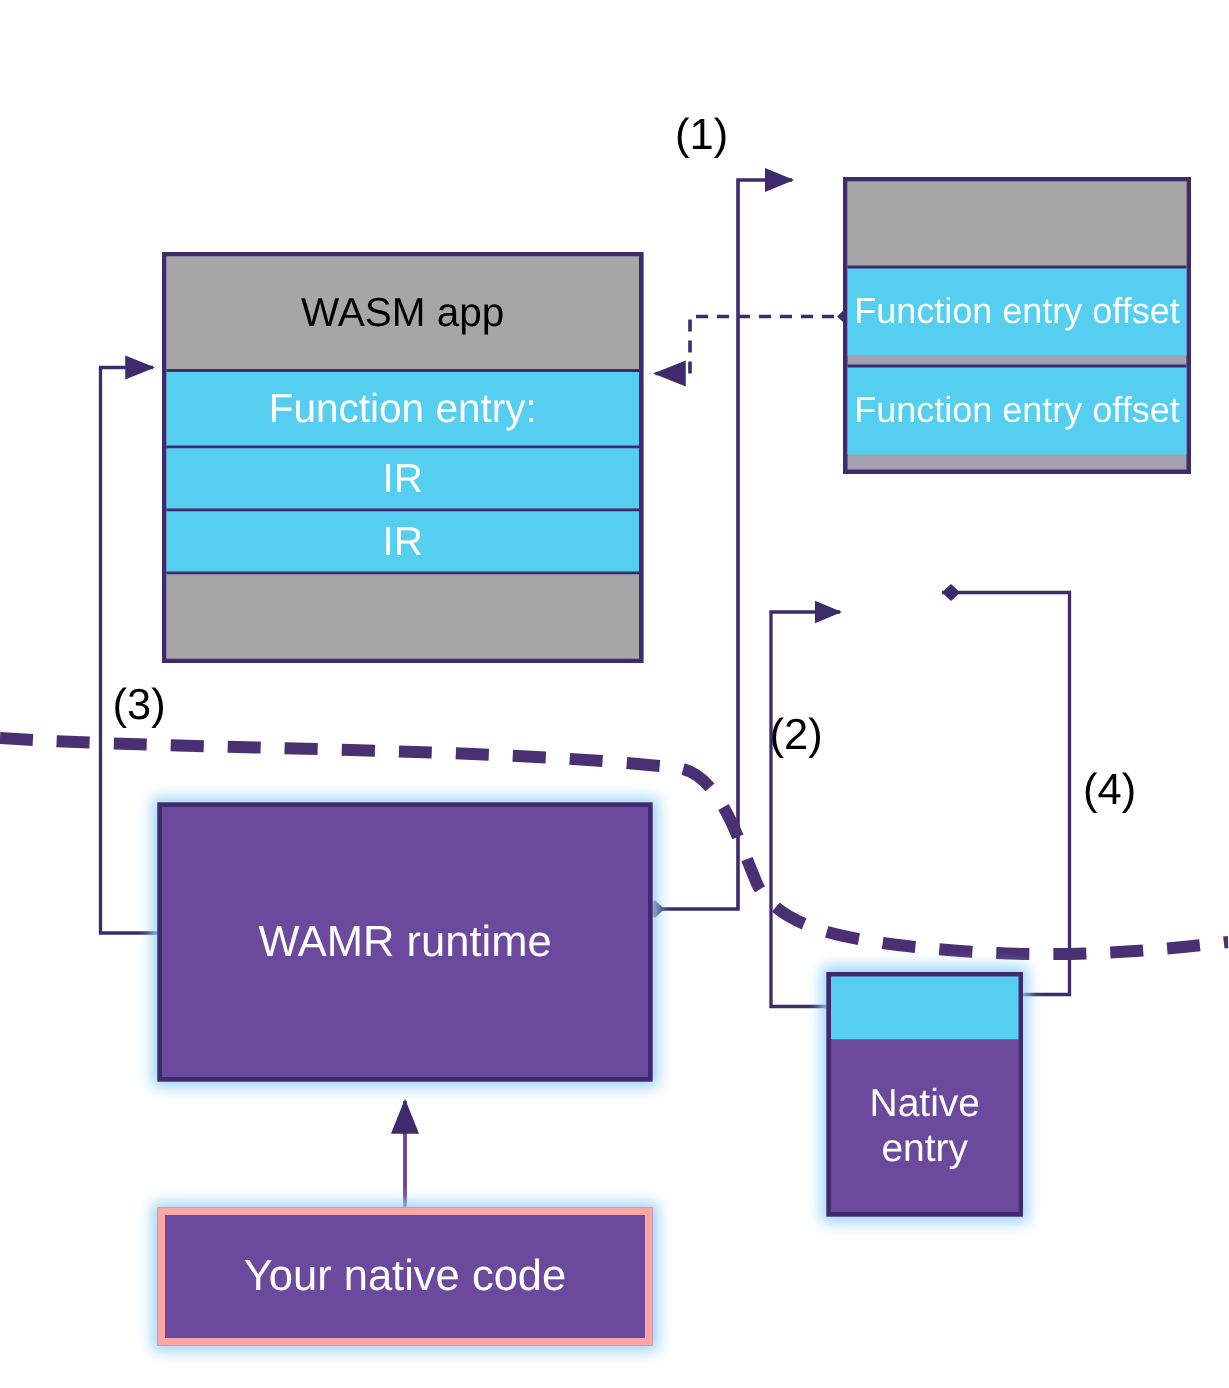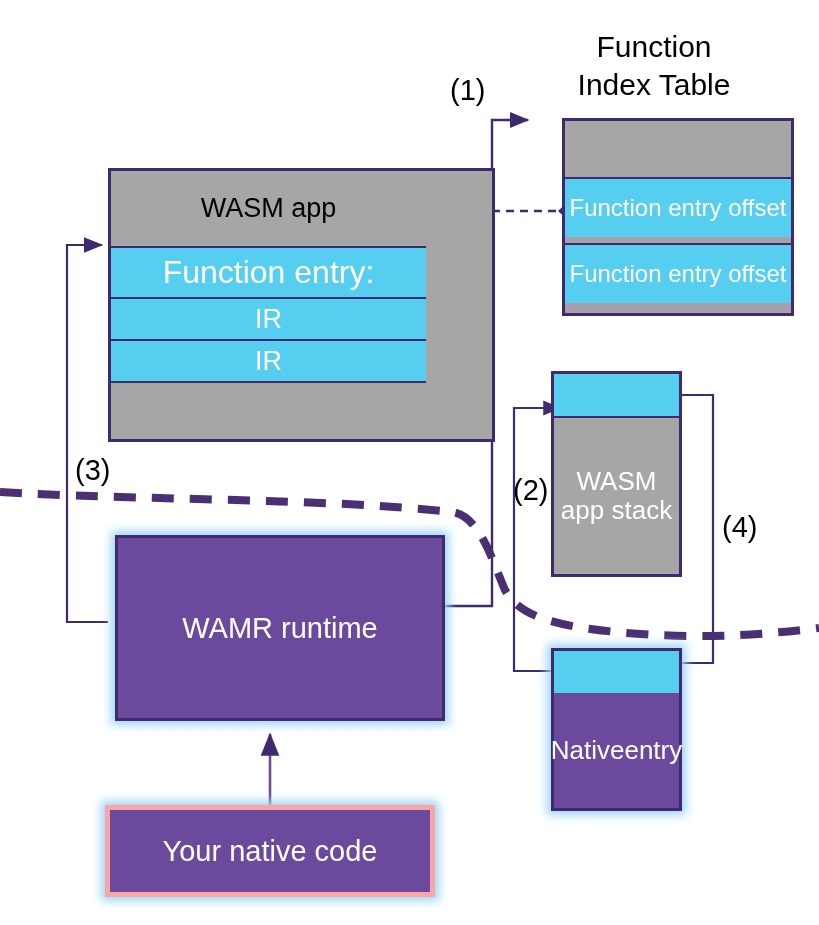--- a/index.html
+++ b/index.html
@@ -104,76 +104,63 @@
 
     <g>
       <path d="M270,805 L270,734" fill="none" stroke="#6b4a9e" stroke-width="2.6" marker-end="url(#arrowheadthin)"></path>
     </g>
 
     <g>
       <path d="M0,492 C120,500 330,498 452,512 C480,516 492,560 505,590 C520,618 560,628 640,634 C710,639 770,634 819,628" fill="none" stroke="#4a2f73" stroke-width="8" stroke-dasharray="22,16" stroke-linecap="butt"></path>
     </g>
   </svg>
 
-  <div class="title" style="left:538px; top:28px; width:232px;">
-    <div>Function</div>
-    <div>Index Table</div>
-  </div>
 
   <div class="box" style="left:538px; top:118px; width:232px; height:198px; border:3px solid #3f2a6e; background:#a6a0ae; display:block;margin-left:24px;">
     <div class="seg" style="left:0px; top:0px; width:226px; height:56px; background:#a6a6a6;">
       <span class="t-white"></span>
     </div>
     <div class="seg" style="left:0px; top:56px; width:226px; height:60px; background:#55cef0; border-top:2px solid #3f2a6e; font-size:24px;">
       <span class="t-white">Function entry offset</span>
     </div>
     <div class="seg" style="left:0px; top:122px; width:226px; height:60px; background:#55cef0; border-top:2px solid #3f2a6e; font-size:24px;">
       <span class="t-white">Function entry offset</span>
     </div>
   </div>
 
-  <div class="box" style="left:108px; top:168px; width:387px; height:274px; border:3px solid #3f2a6e; background:#a6a6a6; display:block;">
+  <div class="box" style="left:108px; top:168px; width:321px; height:274px; border:3px solid #3f2a6e; background:#a6a6a6; display:block;">
     <div class="seg" style="left:0px; top:0px; width:315px; height:75px; background:#a6a6a6; font-size:27px;">
       <span class="t-black">WASM app</span>
     </div>
-    <div class="seg" style="left:0px; top:75px; width:315px; height:53px; background:#55cef0; border-top:2px solid #3f2a6e; border-bottom:2px solid #3f2a6e; font-size:32px;">
+    <div class="seg" style="left:0px; top:75px; width:315px; height:53px; background:#55cef0; border-top:2px solid #3f2a6e; border-bottom:2px solid #3f2a6e; font-size:27px;">
       <span class="t-white">Function entry:</span>
     </div>
     <div class="seg" style="left:0px; top:128px; width:315px; height:42px; background:#55cef0; border-bottom:2px solid #3f2a6e; font-size:27px;">
       <span class="t-white">IR</span>
     </div>
     <div class="seg" style="left:0px; top:170px; width:315px; height:42px; background:#55cef0; border-bottom:2px solid #3f2a6e; font-size:27px;">
       <span class="t-white">IR</span>
     </div>
     <div class="seg" style="left:0px; top:212px; width:315px; height:56px; background:#a6a6a6;">
       <span class="t-black"></span>
     </div>
   </div>
 
-  <div class="box" style="left:551px; top:371px; width:131px; height:206px; border:3px solid #3f2a6e; background:#a6a6a6; display:block;">
-    <div class="seg" style="left:0px; top:0px; width:125px; height:44px; background:#55cef0; border-bottom:2px solid #3f2a6e;">
-      <span class="t-white"></span>
-    </div>
-    <div class="seg" style="left:0px; top:44px; width:125px; height:156px; background:#a6a6a6; font-size:26px; flex-direction:column;">
-      <span class="t-white">WASM</span>
-      <span class="t-white">app stack</span>
-    </div>
-  </div>
 
   <div class="box glow" style="left:551px; top:648px; width:131px; height:163px; border:3px solid #3f2a6e; background:#6b4a9e; display:block;">
     <div class="seg" style="left:0px; top:0px; width:125px; height:42px; background:#55cef0;">
       <span class="t-white"></span>
     </div>
-    <div class="seg" style="left:0px; top:42px; width:125px; height:115px; background:#6b4a9e; font-size:26px; ">
+    <div class="seg" style="left:0px; top:42px; width:125px; height:115px; background:#6b4a9e; font-size:26px; flex-direction:column;">
       <span class="t-white">Native</span>
       <span class="t-white">entry</span>
     </div>
   </div>
 
-  <div class="box glow" style="left:115px; top:535px; width:330px; height:186px; border:3px solid #3f2a6e; background:#6b4a9e; font-size:29px;">
+  <div class="box glow" style="left:105px; top:535px; width:330px; height:186px; border:3px solid #3f2a6e; background:#6b4a9e; font-size:29px;">
     <span class="t-white">WAMR runtime</span>
   </div>
 
   <div class="box glow" style="left:105px; top:805px; width:330px; height:92px; border:5px solid #fca5a5; background:#6b4a9e; font-size:29px;">
     <span class="t-white">Your native code</span>
   </div>
 
   <div class="label-num" style="left:450px; top:74px;">(1)</div>
   <div class="label-num" style="left:513px; top:474px;">(2)</div>
   <div class="label-num" style="left:75px; top:454px;">(3)</div>

